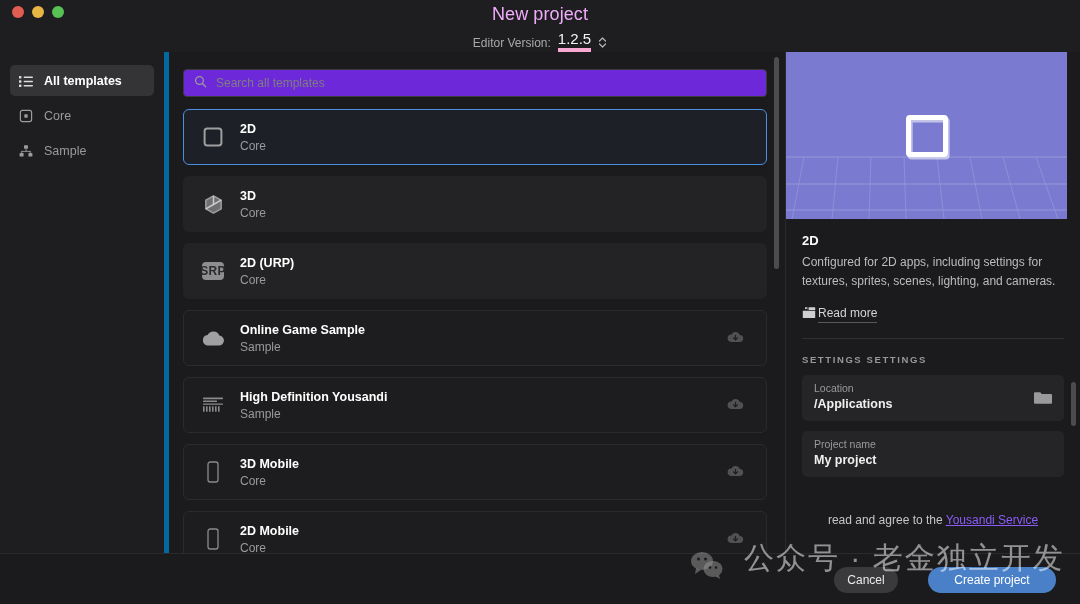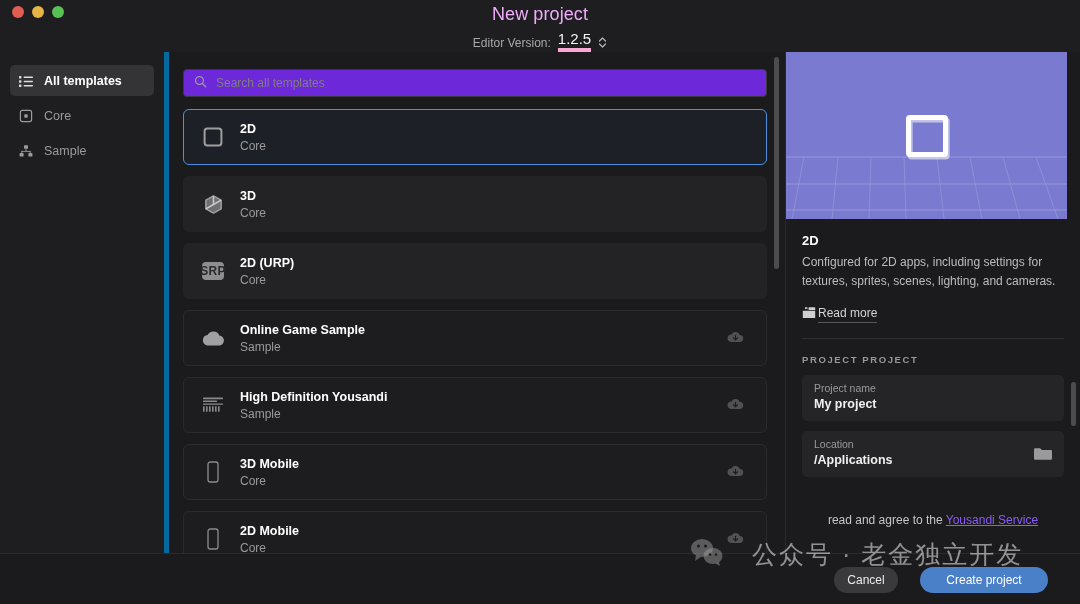--- a/index.html
+++ b/index.html
@@ -199,28 +199,28 @@
     border-top: 1px solid #2a2a2c;
   }
   .btn {
     position: absolute; top: 13px;
     height: 26px; border-radius: 13px;
     display: flex; align-items: center; justify-content: center;
     font-size: 12px; cursor: pointer; border: none;
     font-family: inherit;
   }
   .btn-cancel { right: 182px; width: 64px; background: #3a3a3c; color: #eaeaea; }
-  .btn-create { right: 32px; width: 128px; background: #4a80c8; color: #ffffff; }
+  .btn-create { right: 24px; width: 128px; background: #4a80c8; color: #ffffff; }
 
   
   .watermark {
     position: absolute; left: 690px; top: 538px;
-    display: flex; align-items: flex-start; gap: 28px;
+    display: flex; align-items: flex-end; gap: 20px;
     color: rgba(255,255,255,.52);
-    font-size: 25px; letter-spacing: 2px;
+    font-size: 30px; letter-spacing: 2px;
     pointer-events: none;
   }
   .wm-icon { width: 34px; height: 28px; opacity: .55; }
 </style>
 </head>
 <body>
 
 <div class="app">
 
   <div class="titlebar">
@@ -455,35 +455,35 @@
             <rect x="0.8" y="1.2" width="12.4" height="1.6" rx=".4" opacity="0"></rect>
             <path d="M0.8 4.8 h12.4 v6.6 a.6 .6 0 0 1 -.6 .6 h-11.2 a.6 .6 0 0 1 -.6 -.6 z"></path>
             <path d="M6.6 1.2 h6 a.6 .6 0 0 1 .6 .6 v2.2 h-6.6 z"></path>
           </svg>
         </span>
         <span class="readmore-text">Read more</span>
       </div>
       <div class="divider"></div>
     </div>
 
-    <div class="sect-label">PROJECT PROJECT</div>
-
-    <div class="field">
-      <div class="field-label">Project name</div>
-      <div class="field-value">My project</div>
-    </div>
+    <div class="sect-label">SETTINGS SETTINGS</div>
 
     <div class="field">
       <div class="field-label">Location</div>
       <div class="field-value">/Applications</div>
       <span class="folder-btn">
         <svg width="20" height="16" viewBox="0 0 20 16" fill="#9a9a9c">
           <path d="M1 3.2 a1 1 0 0 1 1 -1 h5.2 l1.6 1.8 h9.2 a1 1 0 0 1 1 1 v7.8 a1 1 0 0 1 -1 1 h-16 a1 1 0 0 1 -1 -1 z"></path>
         </svg>
       </span>
+    </div>
+
+    <div class="field">
+      <div class="field-label">Project name</div>
+      <div class="field-value">My project</div>
     </div>
 
     <div class="terms">
       <br>
       <span>read and agree to the </span><a href="#">Yousandi Service</a>
     </div>
 
     <div class="right-scrollbar"></div>
   </div>
 

